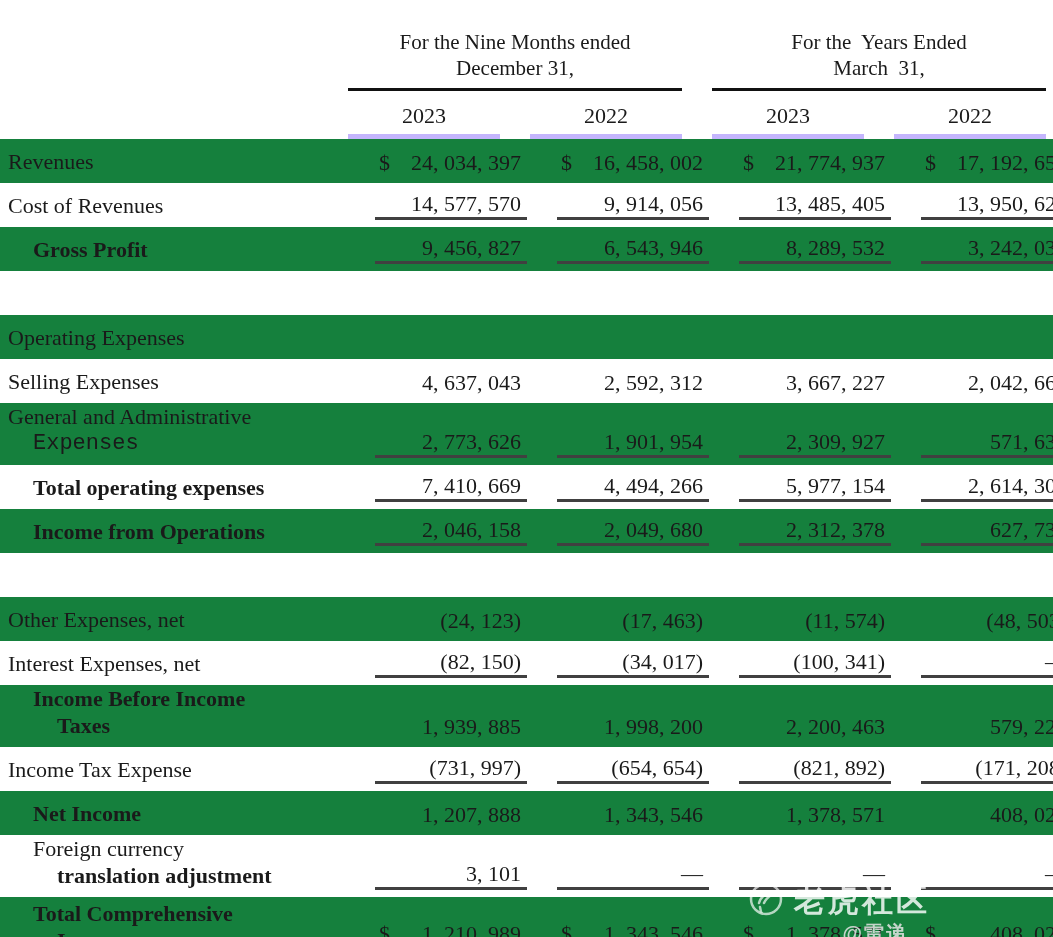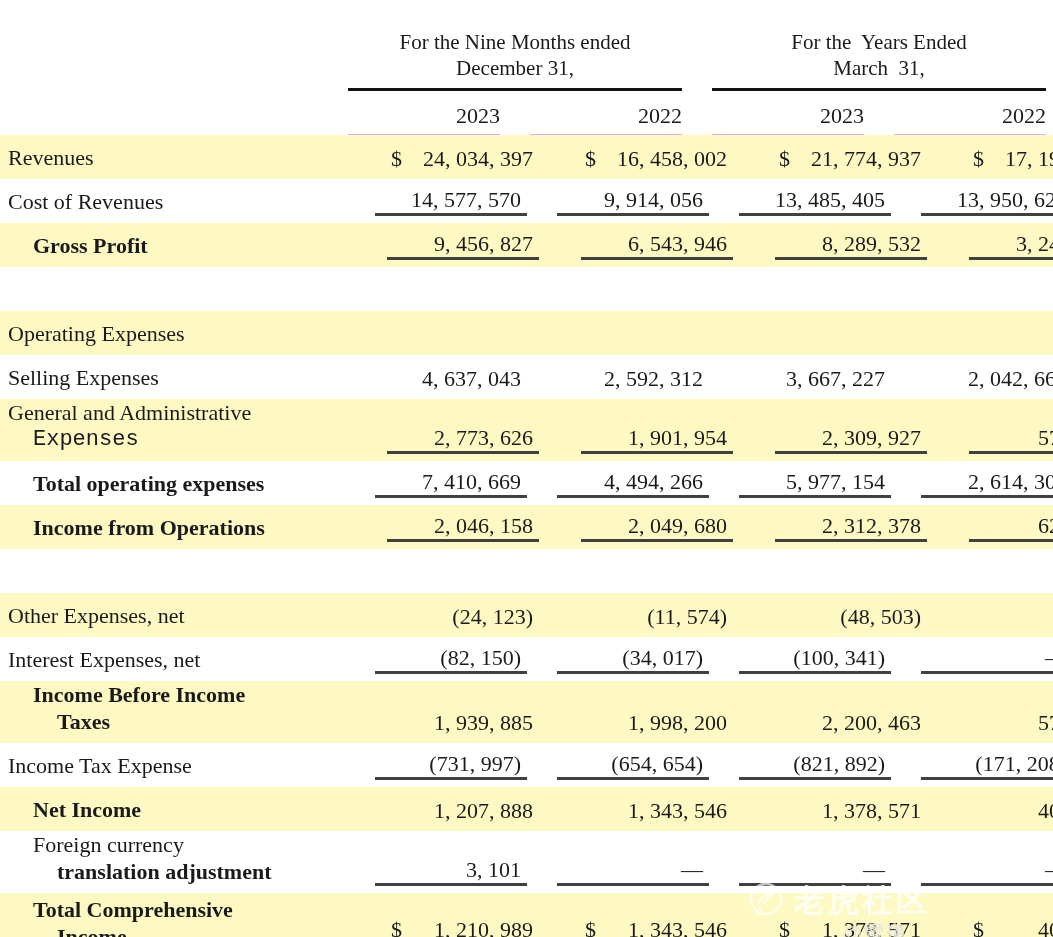--- a/index.html
+++ b/index.html
@@ -17,33 +17,33 @@
   .header{display:flex;padding-top:6px;}
   .label-spacer{width:348px;flex:none;}
   .group{width:334px;flex:none;}
   .group + .group{margin-left:30px;}
   .group-title{
     text-align:center;font-size:21px;line-height:26px;
     border-bottom:3px solid #111;padding-bottom:7px;white-space:pre;
   }
   .years{display:flex;justify-content:space-between;margin-top:6px;}
   .year{
-    width:152px;text-align:right;font-size:22px;
-    border-bottom:1px solid #c4b5fd;padding:6px 0 5px 0;
+    width:152px;text-align:center;font-size:22px;
+    border-bottom:5px solid #c4b5fd;padding:6px 0 5px 0;
   }
 
   
   .row{
     display:flex;align-items:flex-end;height:44px;width:1053px;
     box-sizing:border-box;padding-right:7px;
   }
   .row.two{height:62px;}
   .row.tall{height:65px;}
   .row.spacer{height:44px;background:#fff;}
-  .row.shaded{background:#fef9c3;gap:12px;}
+  .row.shaded{background:#15803d;}
   .row.bold .l1,.row.bold .l2{font-weight:700;}
 
   .label-cell{
     width:345px;flex:none;font-size:22px;line-height:27px;
     padding-bottom:8px;align-self:flex-end;
   }
   .val-cell{
     width:152px;flex:none;margin-left:30px;margin-bottom:7px;
     display:flex;justify-content:space-between;align-items:flex-end;
     font-size:22px;line-height:25px;
@@ -278,20 +278,24 @@
     </div>
       <div class="row spacer"></div>
       <div class="row shaded">
       <div class="label-cell">
         <div class="l1" style="padding-left: 8px;">Other Expenses, net</div>
 
       </div>
       <div class="val-cell">
           <span class="prefix"></span>
           <span class="val">(24, 123)</span>
+        </div>
+      <div class="val-cell">
+          <span class="prefix"></span>
+          <span class="val">(17, 463)</span>
         </div>
       <div class="val-cell">
           <span class="prefix"></span>
           <span class="val">(11, 574)</span>
         </div>
       <div class="val-cell">
           <span class="prefix"></span>
           <span class="val">(48, 503)</span>
         </div>
     </div>

